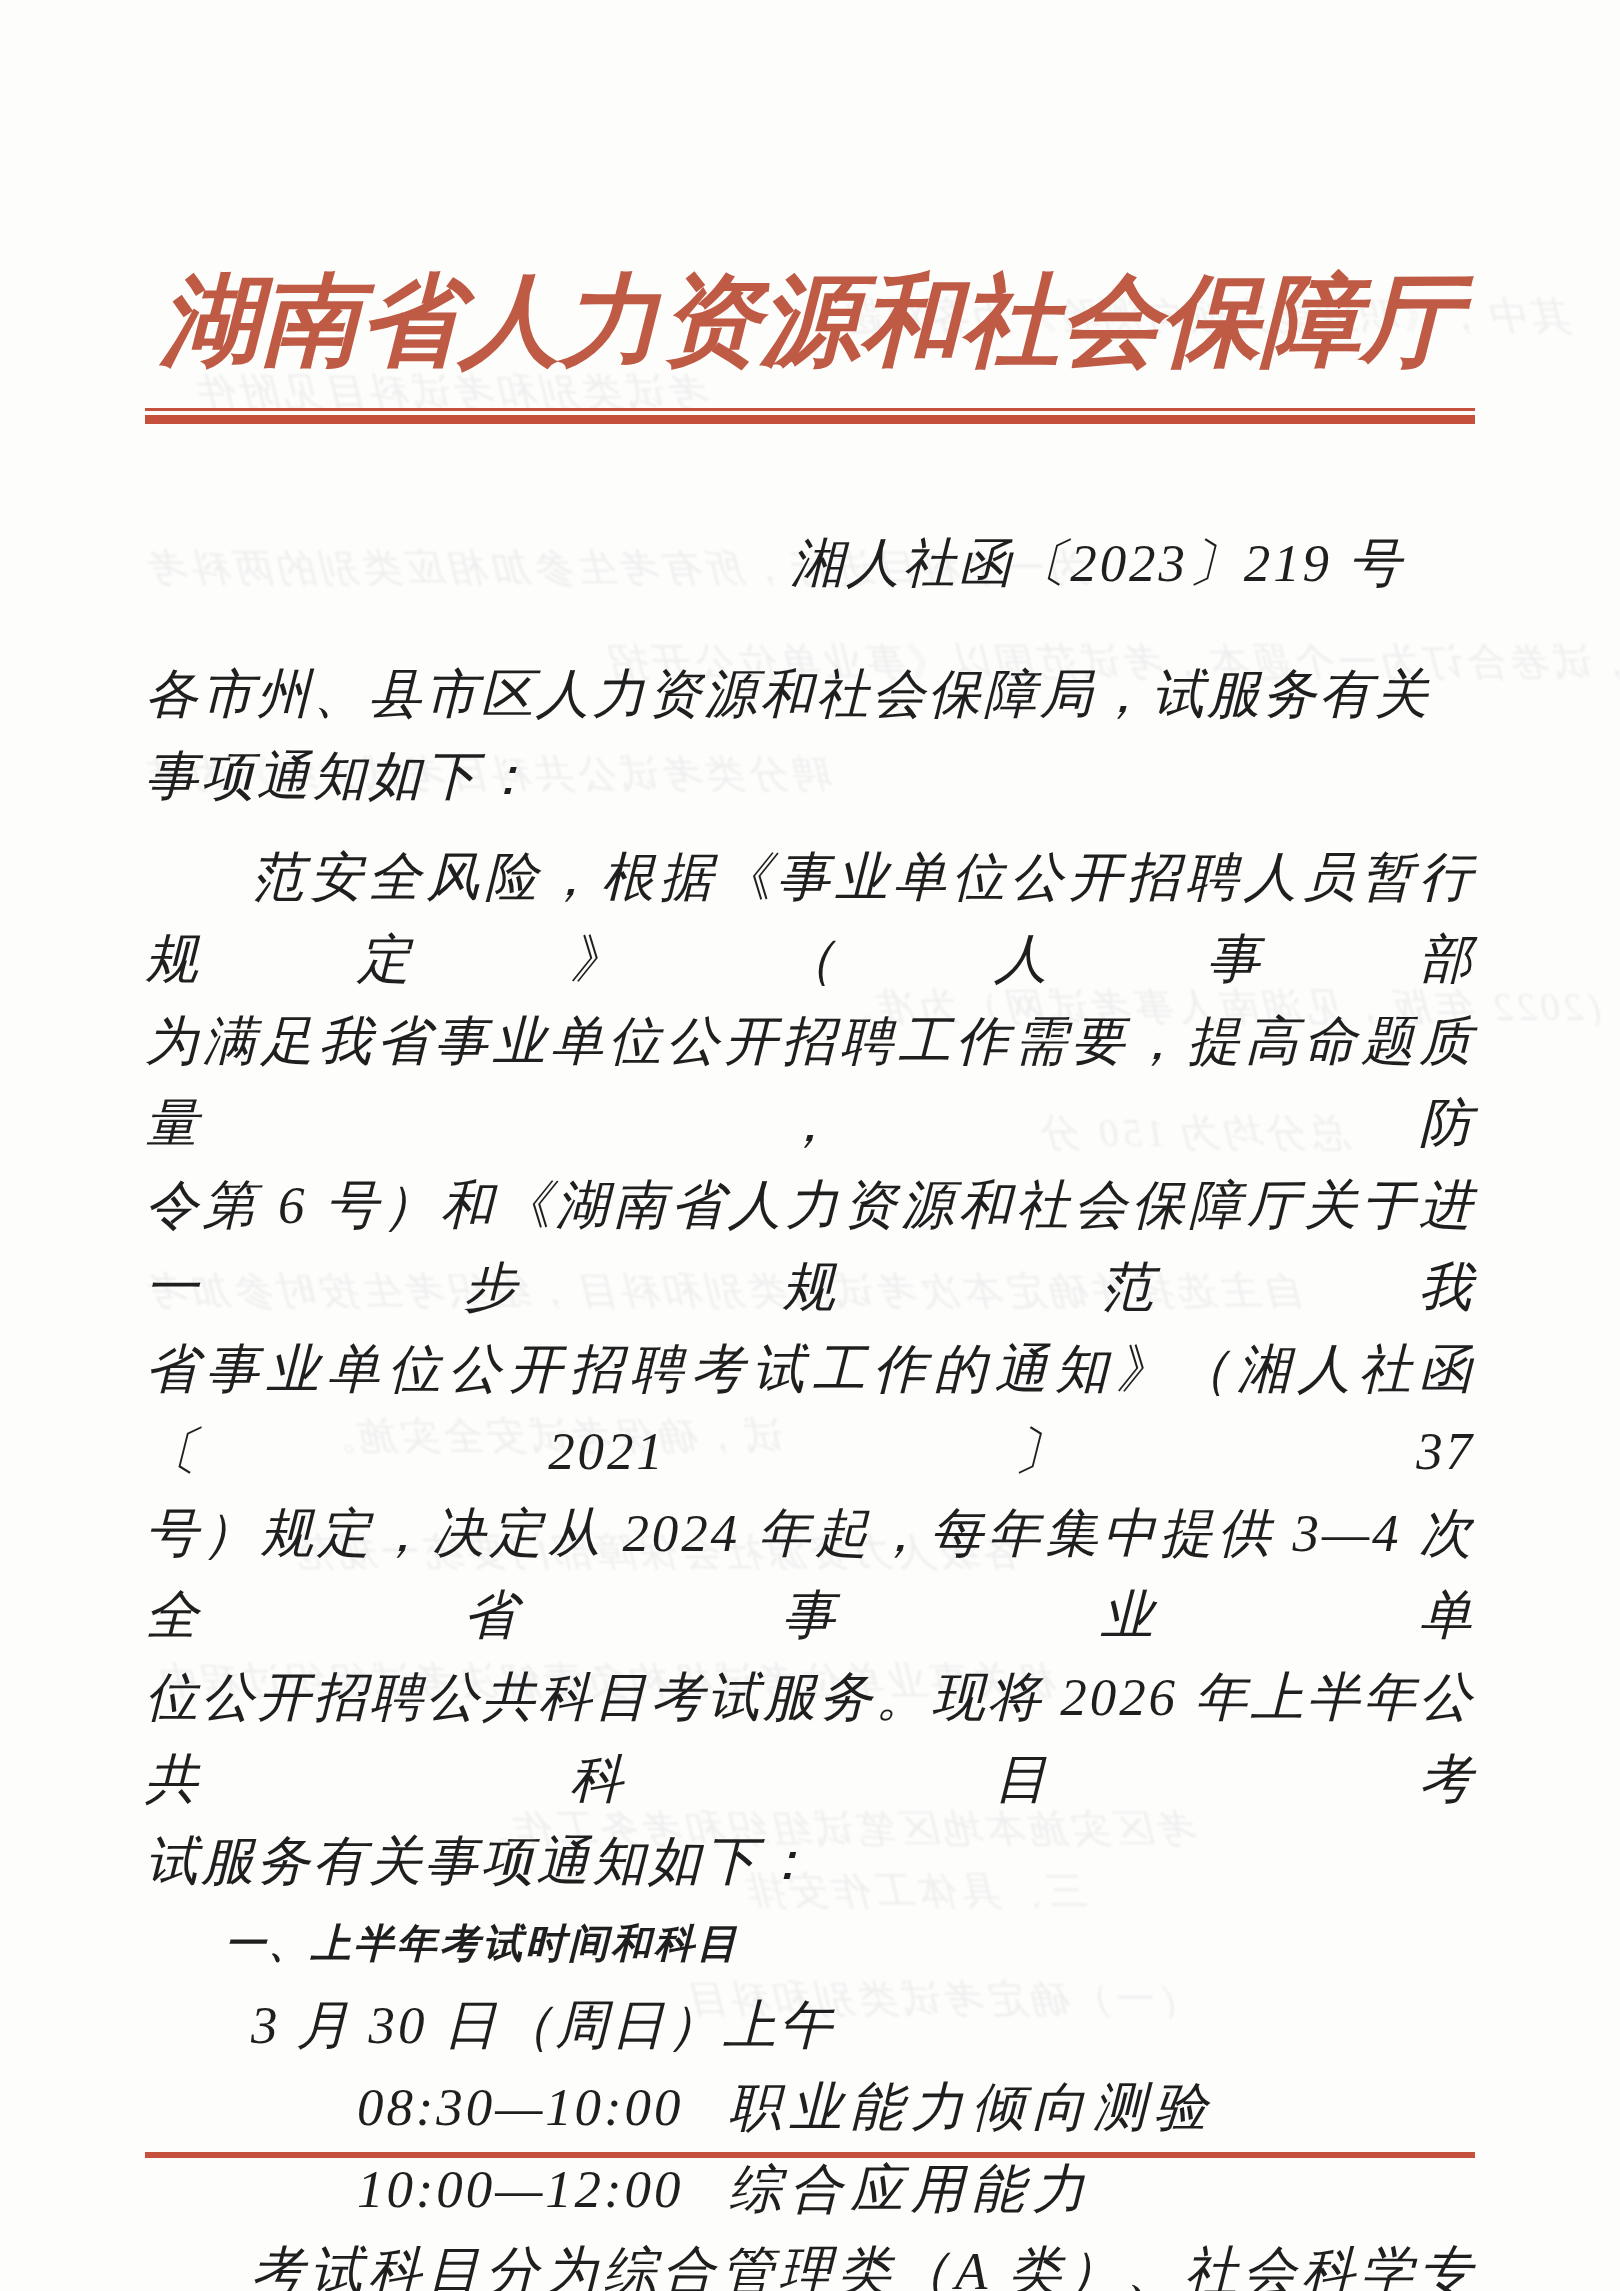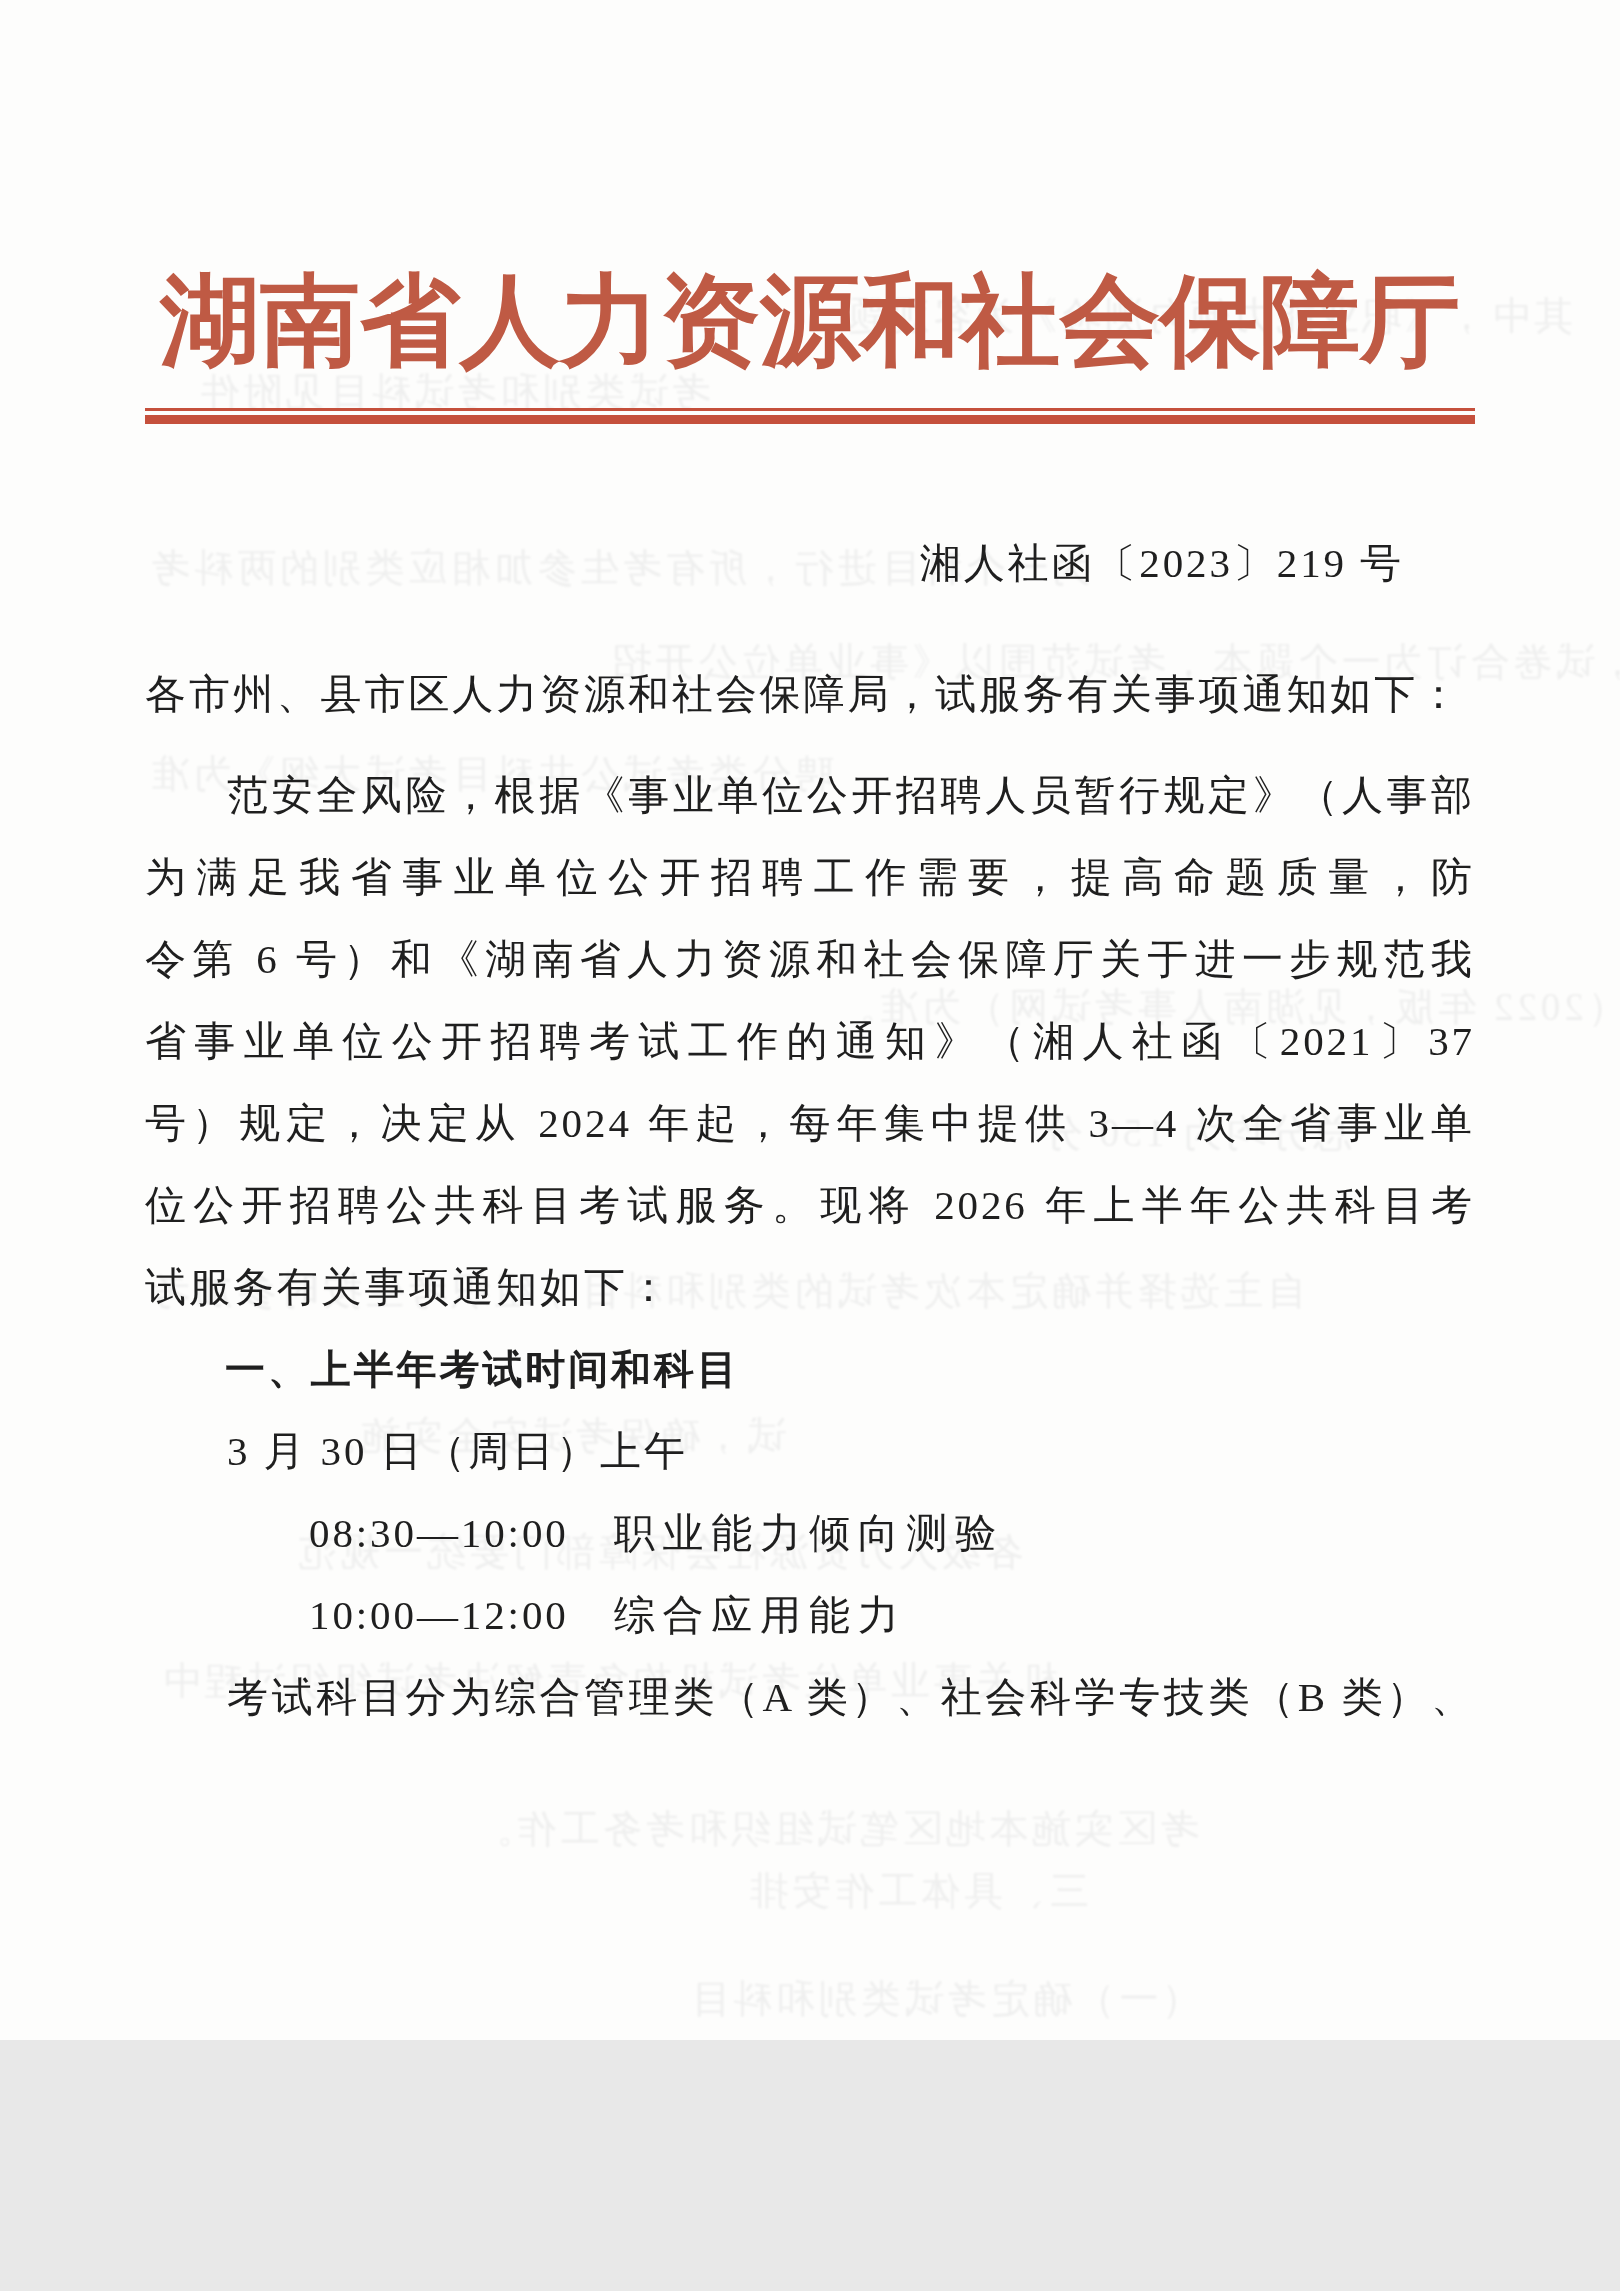--- a/index.html
+++ b/index.html
@@ -1,24 +1,25 @@
 <!DOCTYPE html>
 <html><head>
 <meta charset="utf-8">
 <style>
   html, body { margin: 0; padding: 0; background: #e8e8e8; }
   .page {
     position: relative;
     width: 1620px;
-    height: 2040px;
+    height: 2291px;
     margin: 0 auto;
     background: #fdfdfc;
     overflow: hidden;
     font-family: "Liberation Serif", "DejaVu Serif", serif;
     color: #1f1f1f;
+    font-style: italic;
   }
   .content { position: relative; padding: 267px 145px 0 145px; z-index: 2; }
 
   .masthead {
     text-align: center;
     font-size: 100px;
     line-height: 1.1;
     font-weight: bold;
     color: #bf5a44;
     letter-spacing: 0px;
@@ -38,21 +39,21 @@
 
   .title {
     margin: 88px 0 0 0;
     text-align: center;
     font-size: 56px;
     font-weight: bold;
     line-height: 88px;
     letter-spacing: 2.9px;
   }
 
-  .body-text { font-size: 41px; line-height: 82px; letter-spacing: 2.9px; }
+  .body-text { font-size: 53px; line-height: 82px; letter-spacing: 2.9px; }
 
   .salutation { margin-top: 49px; }
 
   .para { margin-top: 19.6px; }
   .para .line { text-align: justify; text-align-last: justify; }
   .para .line:first-child { text-indent: 2em; }
   .para .line:last-child { text-align: right; text-align-last: left; }
 
   .heading {
     font-family: "DejaVu Sans", "Liberation Sans", sans-serif;

